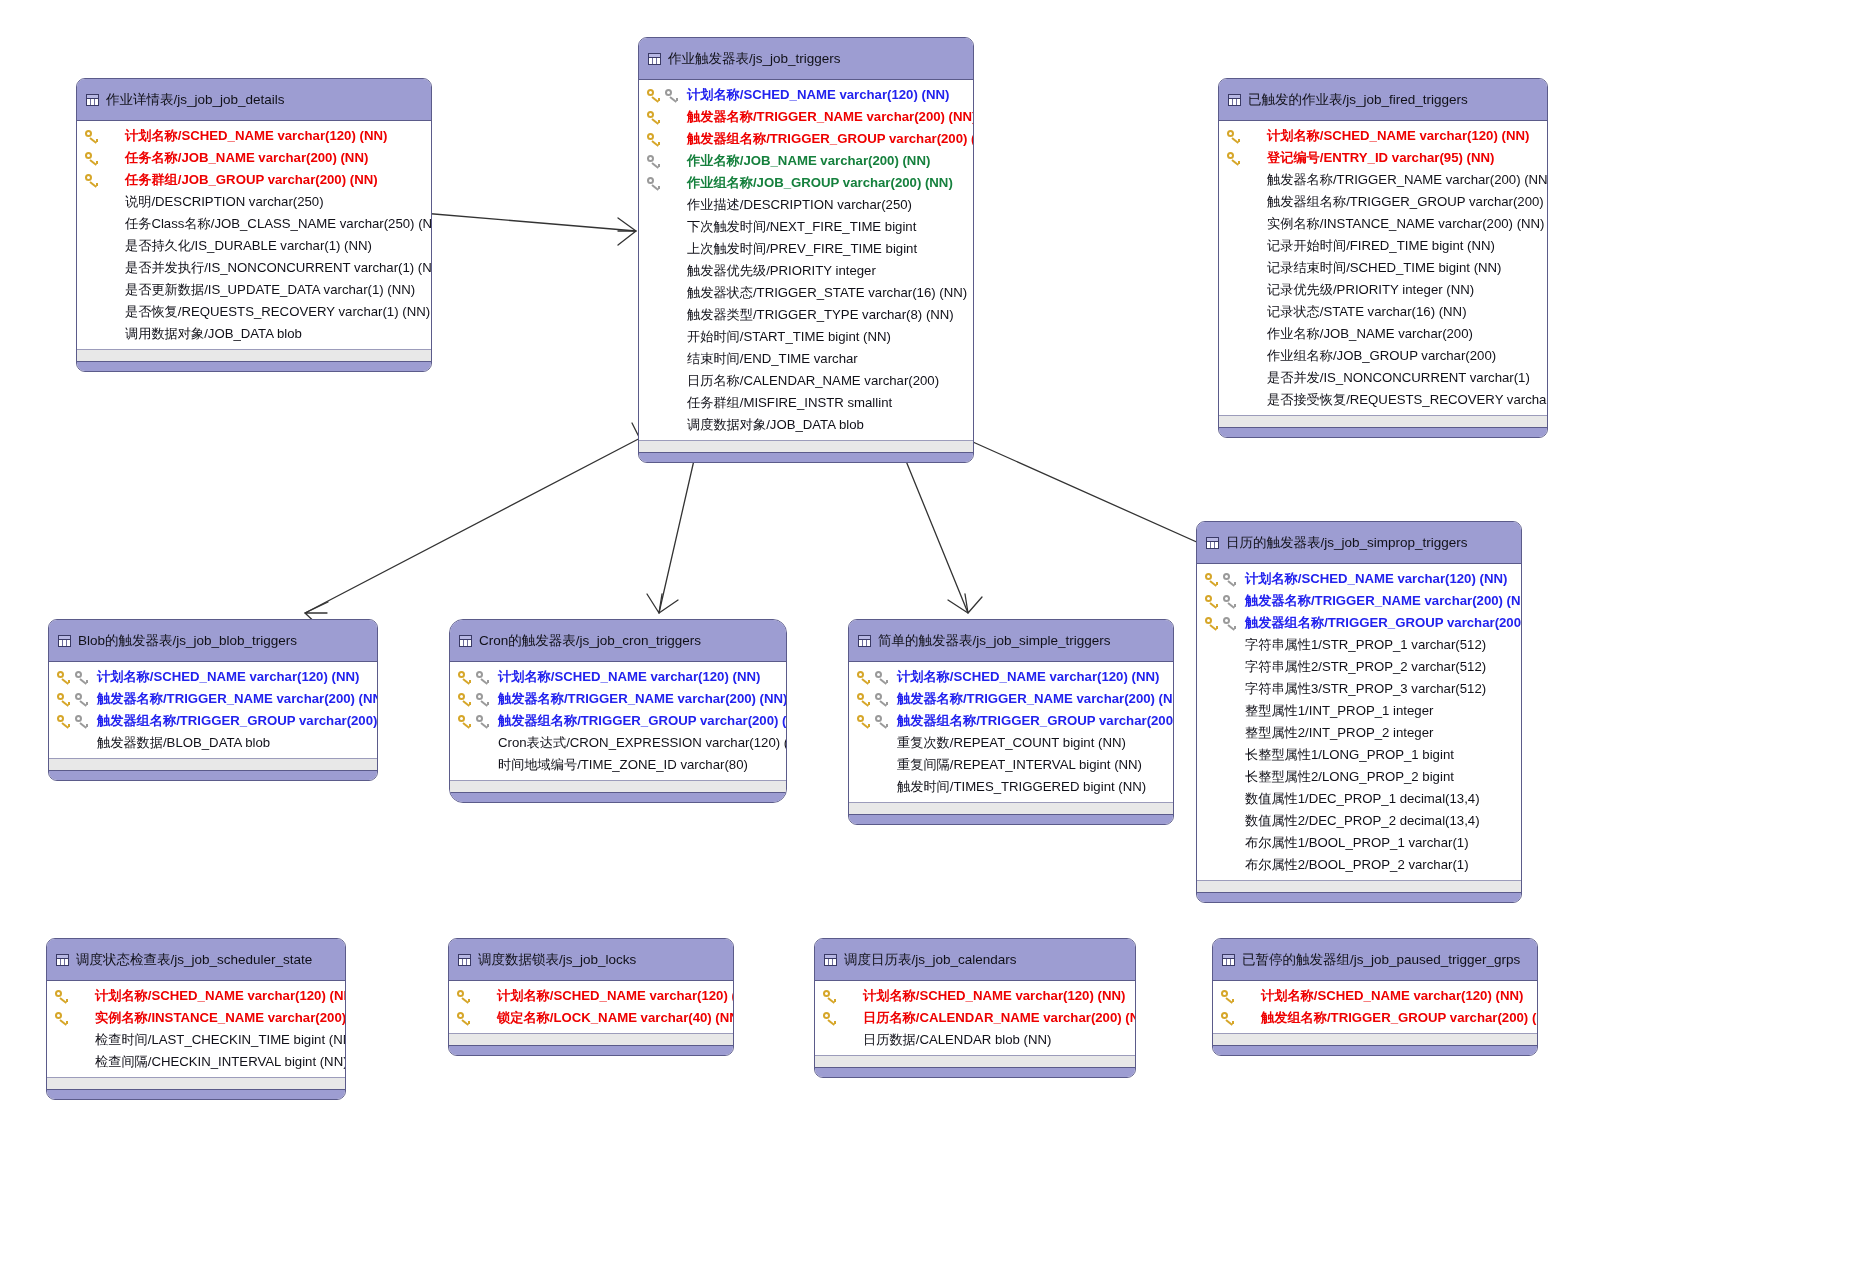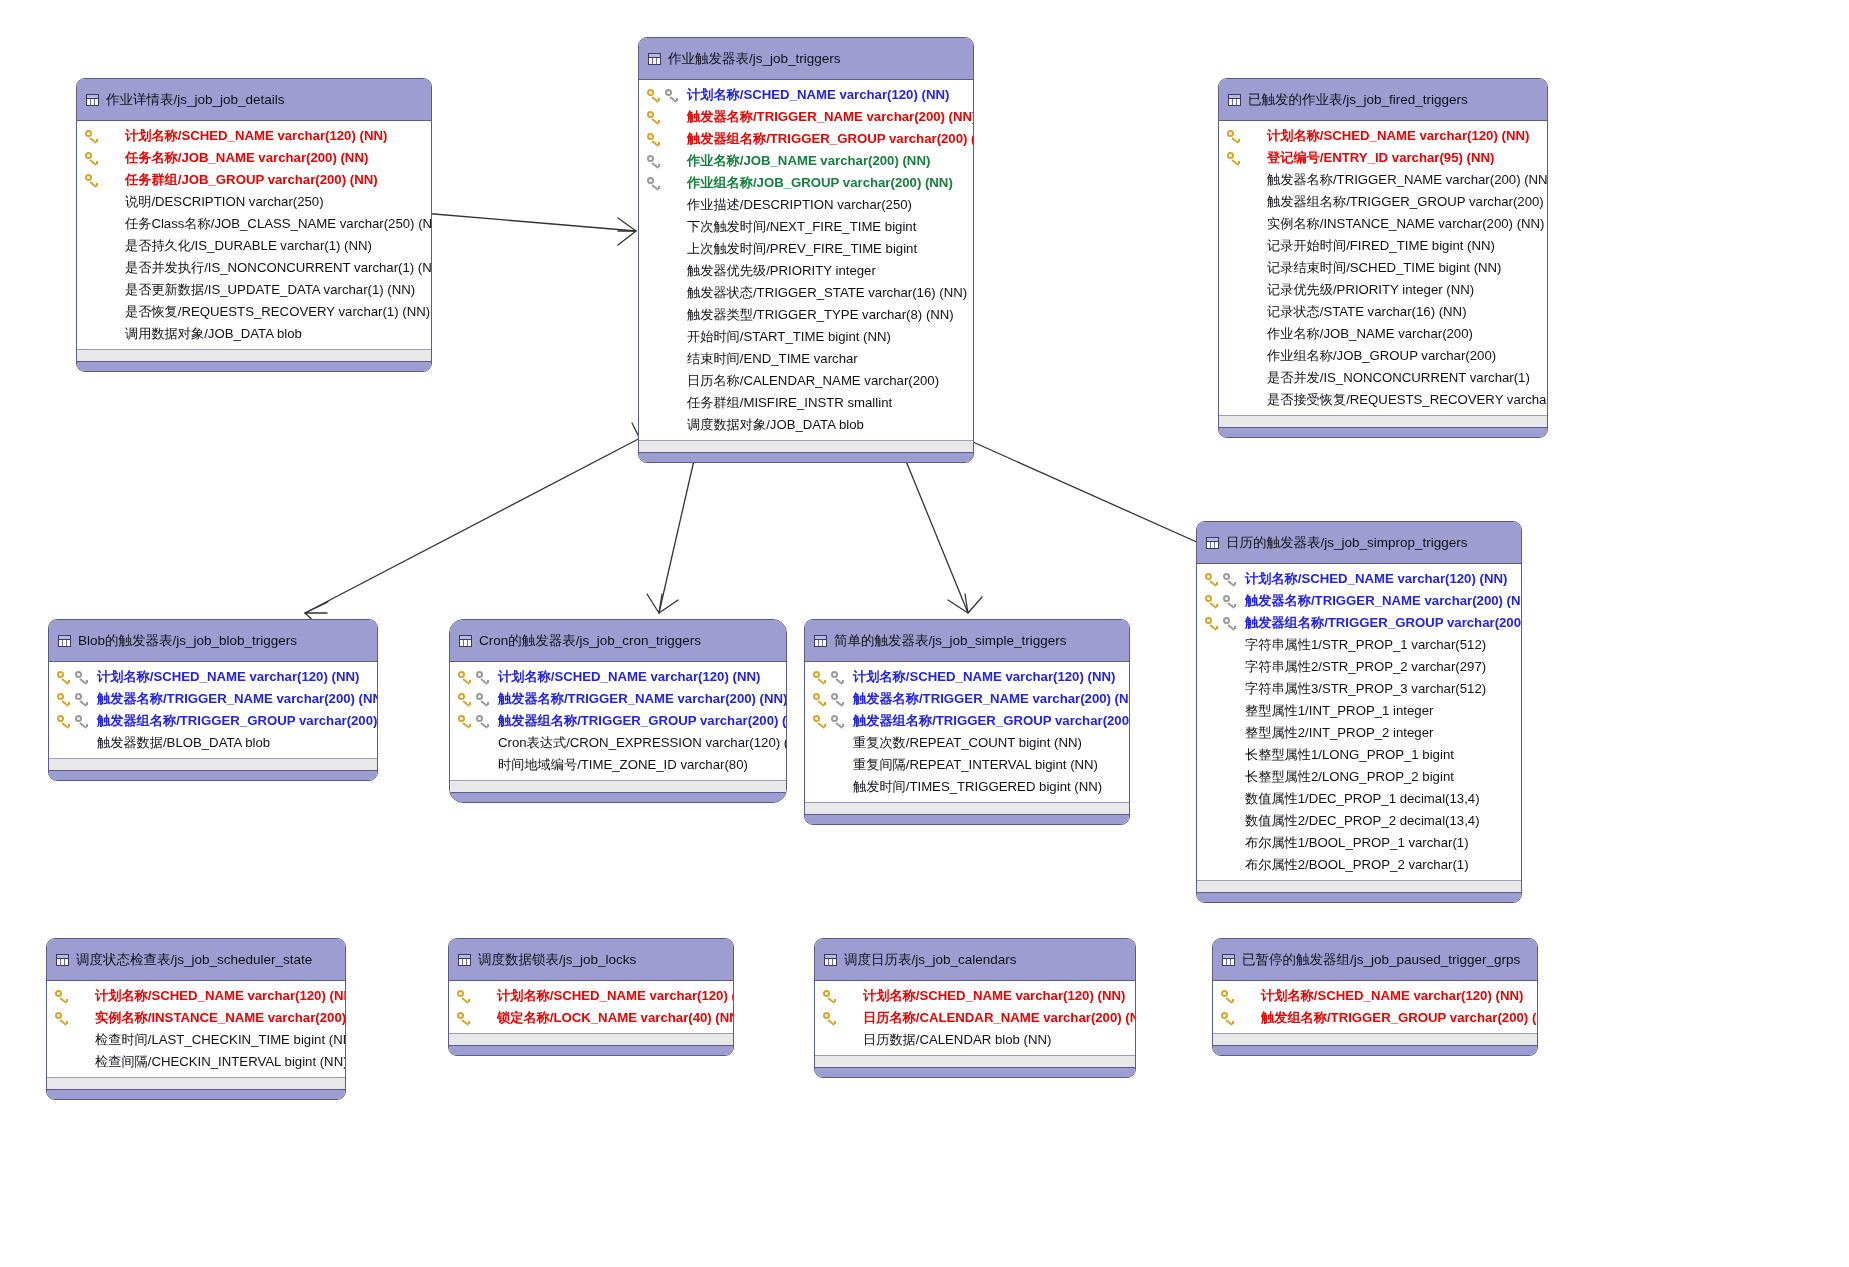--- a/index.html
+++ b/index.html
@@ -467,21 +467,21 @@
             </span>
           </span>
           <span class="attr-text t-pkfk">触发器组名称/TRIGGER_GROUP varchar(200) (NN)</span>
         </div>
         <div class="attr">
           <span class="keys"></span>
           <span class="attr-text t-plain">字符串属性1/STR_PROP_1 varchar(512)</span>
         </div>
         <div class="attr">
           <span class="keys"></span>
-          <span class="attr-text t-plain">字符串属性2/STR_PROP_2 varchar(297)</span>
+          <span class="attr-text t-plain">字符串属性2/STR_PROP_2 varchar(512)</span>
         </div>
         <div class="attr">
           <span class="keys"></span>
           <span class="attr-text t-plain">字符串属性3/STR_PROP_3 varchar(512)</span>
         </div>
         <div class="attr">
           <span class="keys"></span>
           <span class="attr-text t-plain">整型属性1/INT_PROP_1 integer</span>
         </div>
         <div class="attr">
@@ -631,21 +631,21 @@
           <span class="attr-text t-plain">Cron表达式/CRON_EXPRESSION varchar(120) (NN)</span>
         </div>
         <div class="attr">
           <span class="keys"></span>
           <span class="attr-text t-plain">时间地域编号/TIME_ZONE_ID varchar(80)</span>
         </div>
       </div>
       <div class="entity-footer"></div>
       <div class="entity-footbar"></div>
     </div>
-    <div class="entity" style="left: 804px; top: 619px; width: 326px;">
+    <div class="entity" style="left: 848px; top: 619px; width: 326px;">
       <div class="entity-header">
         <span class="tbl-icon"></span>
         <span class="entity-title">简单的触发器表/js_job_simple_triggers</span>
       </div>
       <div class="entity-body">
         <div class="attr">
           <span class="keys">
             <span class="key pk">
               <i class="bow"></i>
               <i class="shaft"></i>

